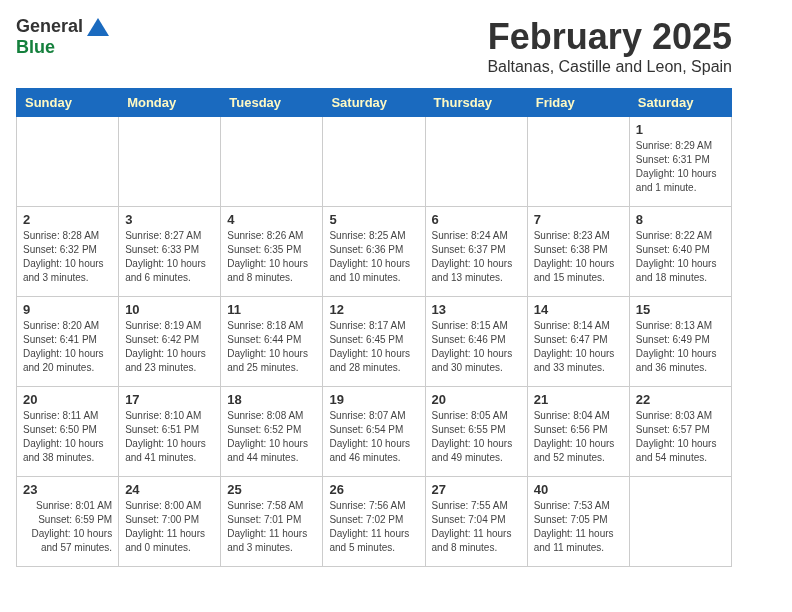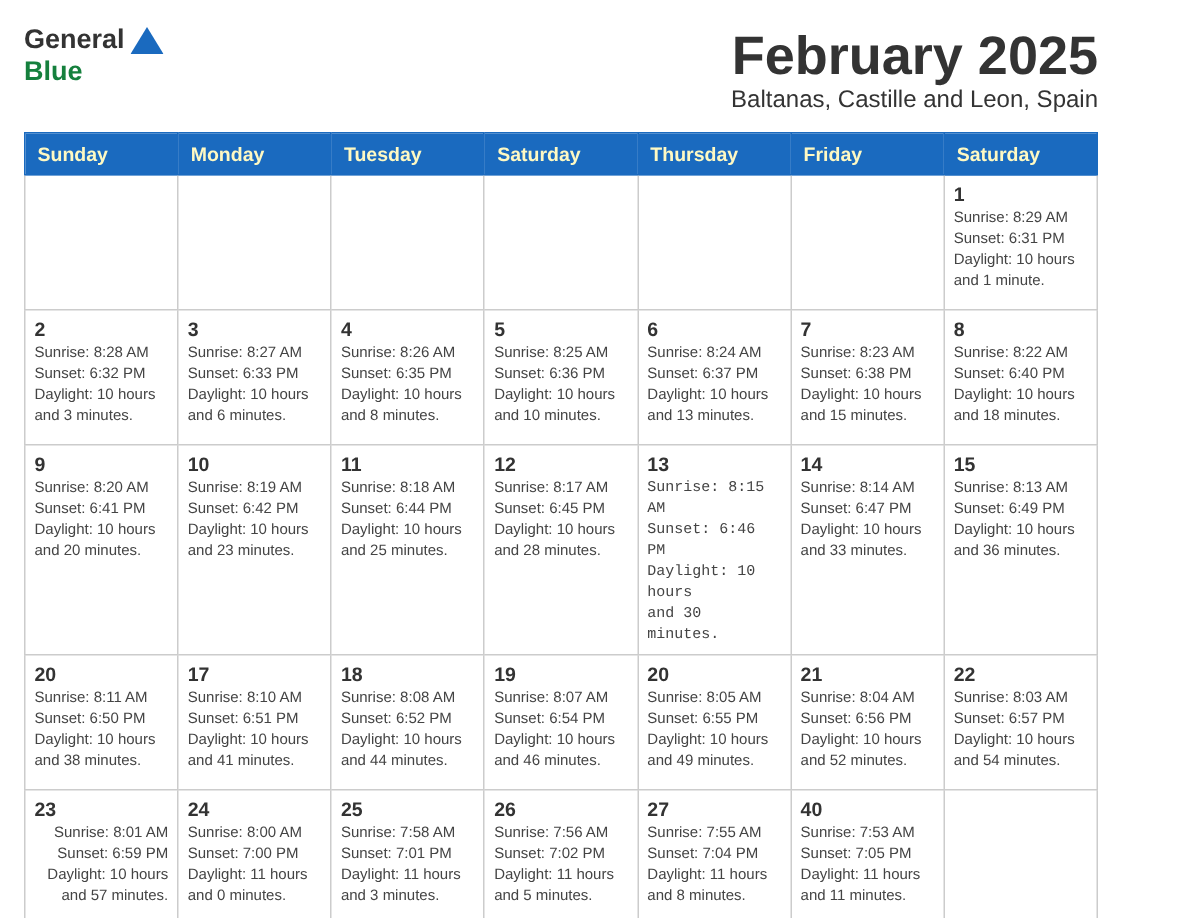--- a/index.html
+++ b/index.html
@@ -160,21 +160,21 @@
           </td>
           <td>
             <span class="day-num">12</span>
             <div class="day-info" style="white-space: pre-line;">Sunrise: 8:17 AM
 Sunset: 6:45 PM
 Daylight: 10 hours
 and 28 minutes.</div>
           </td>
           <td>
             <span class="day-num">13</span>
-            <div class="day-info" style="white-space: pre-line; font-family: Liberation Mono, monospace;">Sunrise: 8:15 AM
+            <div class="day-info" style="white-space: pre-line;">Sunrise: 8:15 AM
 Sunset: 6:46 PM
 Daylight: 10 hours
 and 30 minutes.</div>
           </td>
           <td>
             <span class="day-num">14</span>
             <div class="day-info" style="white-space: pre-line;">Sunrise: 8:14 AM
 Sunset: 6:47 PM
 Daylight: 10 hours
 and 33 minutes.</div>

